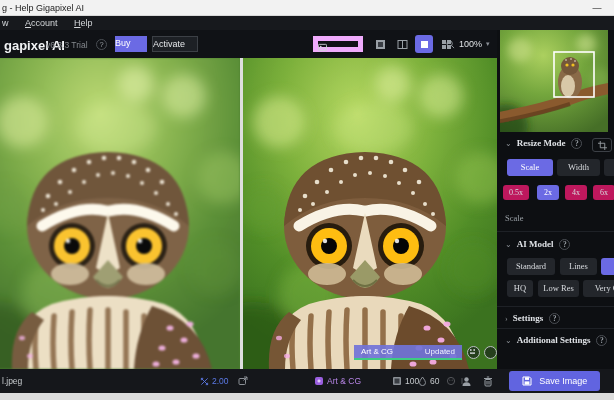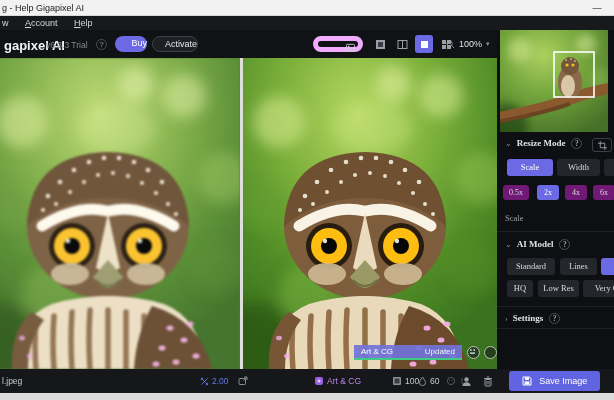--- a/index.html
+++ b/index.html
@@ -17,21 +17,21 @@
   .menu-item { display:inline-block; padding:0 7px; }
   .menu-item:first-child { padding-left:2px; }
   .u-first::first-letter { text-decoration:underline; }
 
   
   .toolbar { position:absolute; left:0; top:30px; width:497px; height:28px; background:#101216; }
   .brand { position:absolute; left:4px; top:8px; font-size:13px; font-weight:bold; color:#f0f2f4; }
   .version { position:absolute; left:46px; top:10px; font-size:8.5px; color:#85898e; }
   .qbadge { display:inline-block; width:11px; height:11px; border:1px solid #4a4e54; border-radius:50%; color:#9aa0a6; font-size:7.5px; line-height:10px; text-align:center; }
   .tb-q { position:absolute; left:96px; top:9px; }
-  .btn { position:absolute; height:16px; border-radius:8px; font-size:9px; line-height:15px; text-align:right; color:#fff; cursor:pointer; }
+  .btn { position:absolute; height:16px; border-radius:0; font-size:9px; line-height:15px; text-align:left; color:#fff; cursor:pointer; }
   .buy { left:115px; top:6px; width:32px; background:#6b6ae4; }
   .activate { left:152px; top:6px; width:46px; background:#1d2025; border:1px solid #3c4046; color:#e4e6e9; }
   .orig { left:313px; top:6px; width:50px; background:transparent; border:5px solid #f0abfc; color:#dfe2e5; }
   .orig svg { vertical-align:-1px; margin-right:3px; }
   .viewicons { position:absolute; left:371px; top:5px; height:18px; display:flex; gap:4px; }
   .vic { width:18px; height:18px; border-radius:3px; display:flex; align-items:center; justify-content:center; cursor:pointer; }
   .vic.sel { background:#6b6ae4; }
   .zoomgrp { position:absolute; left:446px; top:6px; display:flex; align-items:center; gap:4px; color:#dfe2e5; font-size:9px; height:16px; cursor:pointer; }
   .zoomgrp .caret { color:#8b9096; font-size:7px; }
 
@@ -53,21 +53,21 @@
 
   
   .sidebar { position:absolute; left:497px; top:30px; width:117px; height:339px; background:#0d0f12; overflow:hidden;font-family:Liberation Serif, serif; }
   .thumb { position:absolute; left:3px; top:0; width:108px; height:102px; }
   .sec-head { position:absolute; left:8px; color:#dfe2e6; font-size:9px; font-weight:bold; }
   .chev { color:#8b9096; font-size:8px; margin-right:5px; font-weight:normal; }
   .sec-q { margin-left:6px; }
   .crop-btn { position:absolute; left:95px; top:108px; width:20px; height:14px; border:1px solid #3c4046; border-radius:3px; display:flex; align-items:center; justify-content:center; cursor:pointer; }
   .sbtn { position:absolute; height:17px; border-radius:3px; background:#23262b; color:#d7dade; font-size:8.5px; line-height:17px; text-align:center; cursor:pointer; }
   .sbtn.sel { background:#6b6ae4; color:#fff; }
-  .chip { position:absolute; height:15px; border-radius:3px; background:#701a75; color:#d7dade; font-size:8px; line-height:15px; text-align:center; cursor:pointer; }
+  .chip { position:absolute; height:15px; border-radius:3px; background:#be185d; color:#d7dade; font-size:8px; line-height:15px; text-align:center; cursor:pointer; }
   .chip.sel { background:#6b6ae4; color:#fff; }
   .sublab { position:absolute; left:8px; top:183px; color:#9aa0a6; font-size:8.5px; }
   .divh { position:absolute; left:0; width:117px; height:1px; background:#1e2126; }
 
   
   .statusbar { position:absolute; left:0; top:369px; width:614px; height:24px; background:#15171b; color:#c6cacd; font-size:8.5px; }
   .sb-item { position:absolute; top:0; height:24px; line-height:24px; display:flex; align-items:center; gap:3px; }
   .blue { color:#5b79e6; }
   .violet { color:#b584e3; }
   .dim { opacity:.35; }
@@ -325,20 +325,21 @@
     <span class="sbtn" style="left:63px; top:228px; width:37px">Lines</span>
     <span class="sbtn sel" style="left:104px; top:228px; width:40px">A</span>
 
     <span class="sbtn" style="left:10px; top:250px; width:26px">HQ</span>
     <span class="sbtn" style="left:41px; top:250px; width:41px">Low Res</span>
     <span class="sbtn" style="left:86px; top:250px; width:58px">Very Com</span>
 
     <div class="divh" style="top:276px"></div>
     <span class="sec-head" style="top:283px"><span class="chev">›</span><span>Settings</span><span class="qbadge sec-q">?</span></span>
     <div class="divh" style="top:298px"></div>
+    <span class="sec-head" style="top:305px"><span class="chev">⌄</span><span>Additional Settings</span><span class="qbadge sec-q">?</span></span>
   </div>
 
   <div class="statusbar">
     <span class="sb-item" style="left:2px">l.jpeg</span>
 
 
     <span class="sb-item blue" style="left:200px">
       <svg width="9" height="9" viewBox="0 0 10 10">
           <path d="M1.5,1.5 L8.5,8.5 M8.5,1.5 L1.5,8.5" stroke="#5b79e6"></path>
           <path d="M1.5,1.5 L1.5,3.6 M1.5,1.5 L3.6,1.5 M8.5,8.5 L8.5,6.4 M8.5,8.5 L6.4,8.5" stroke="#5b79e6"></path>

